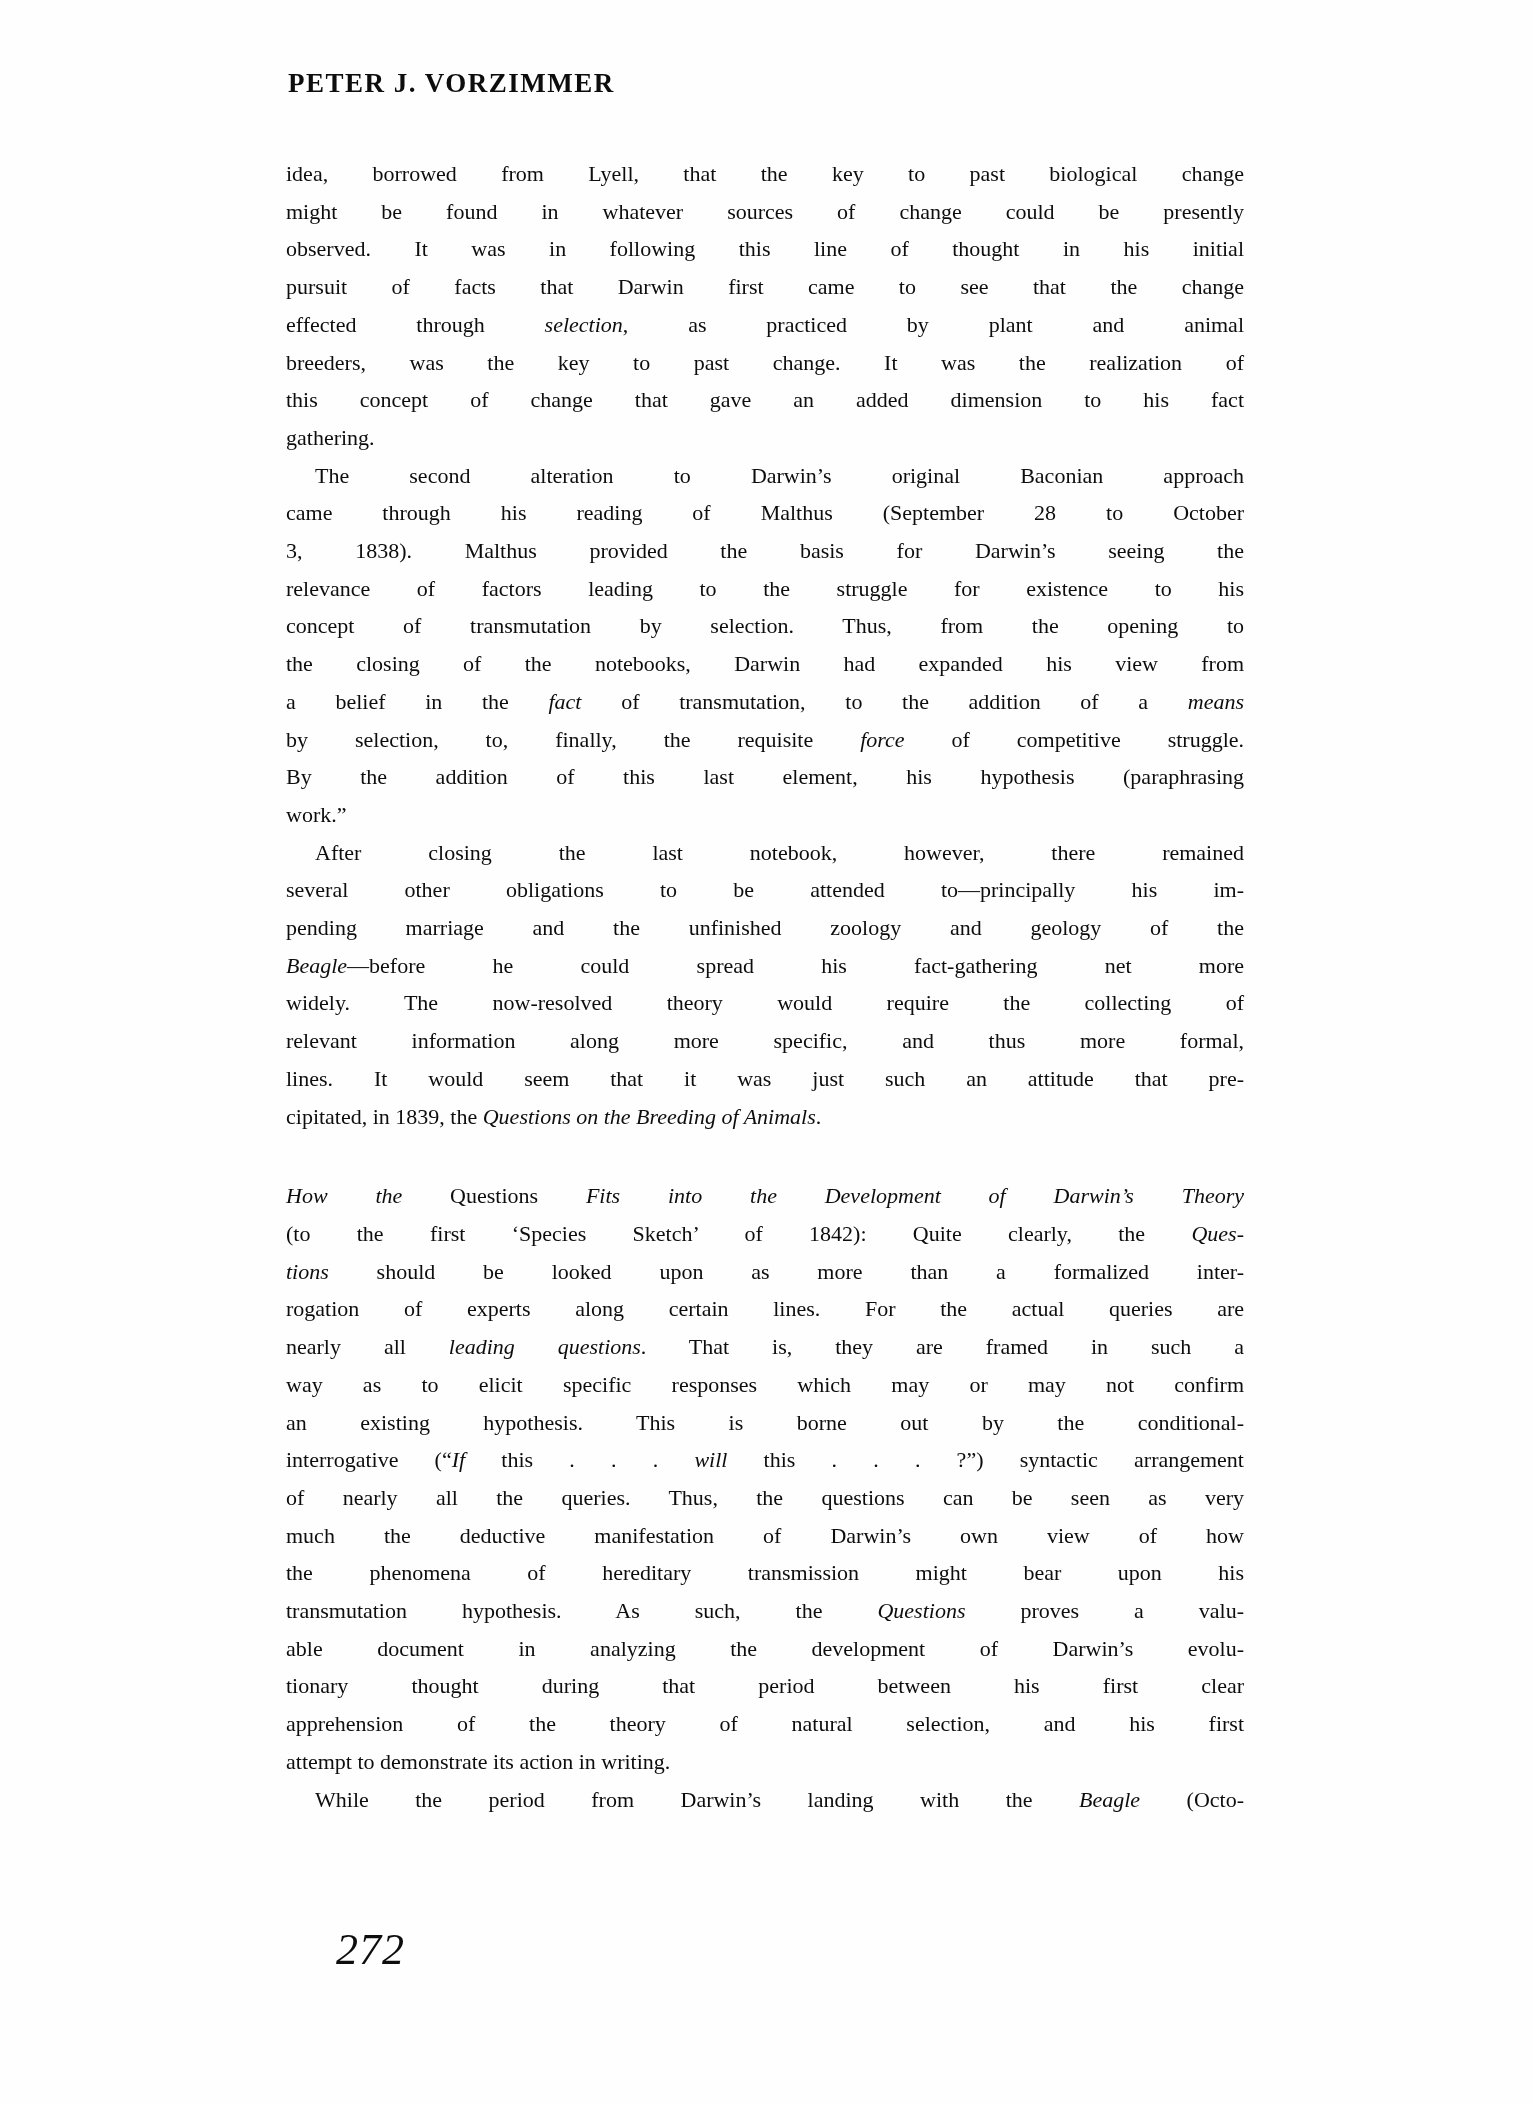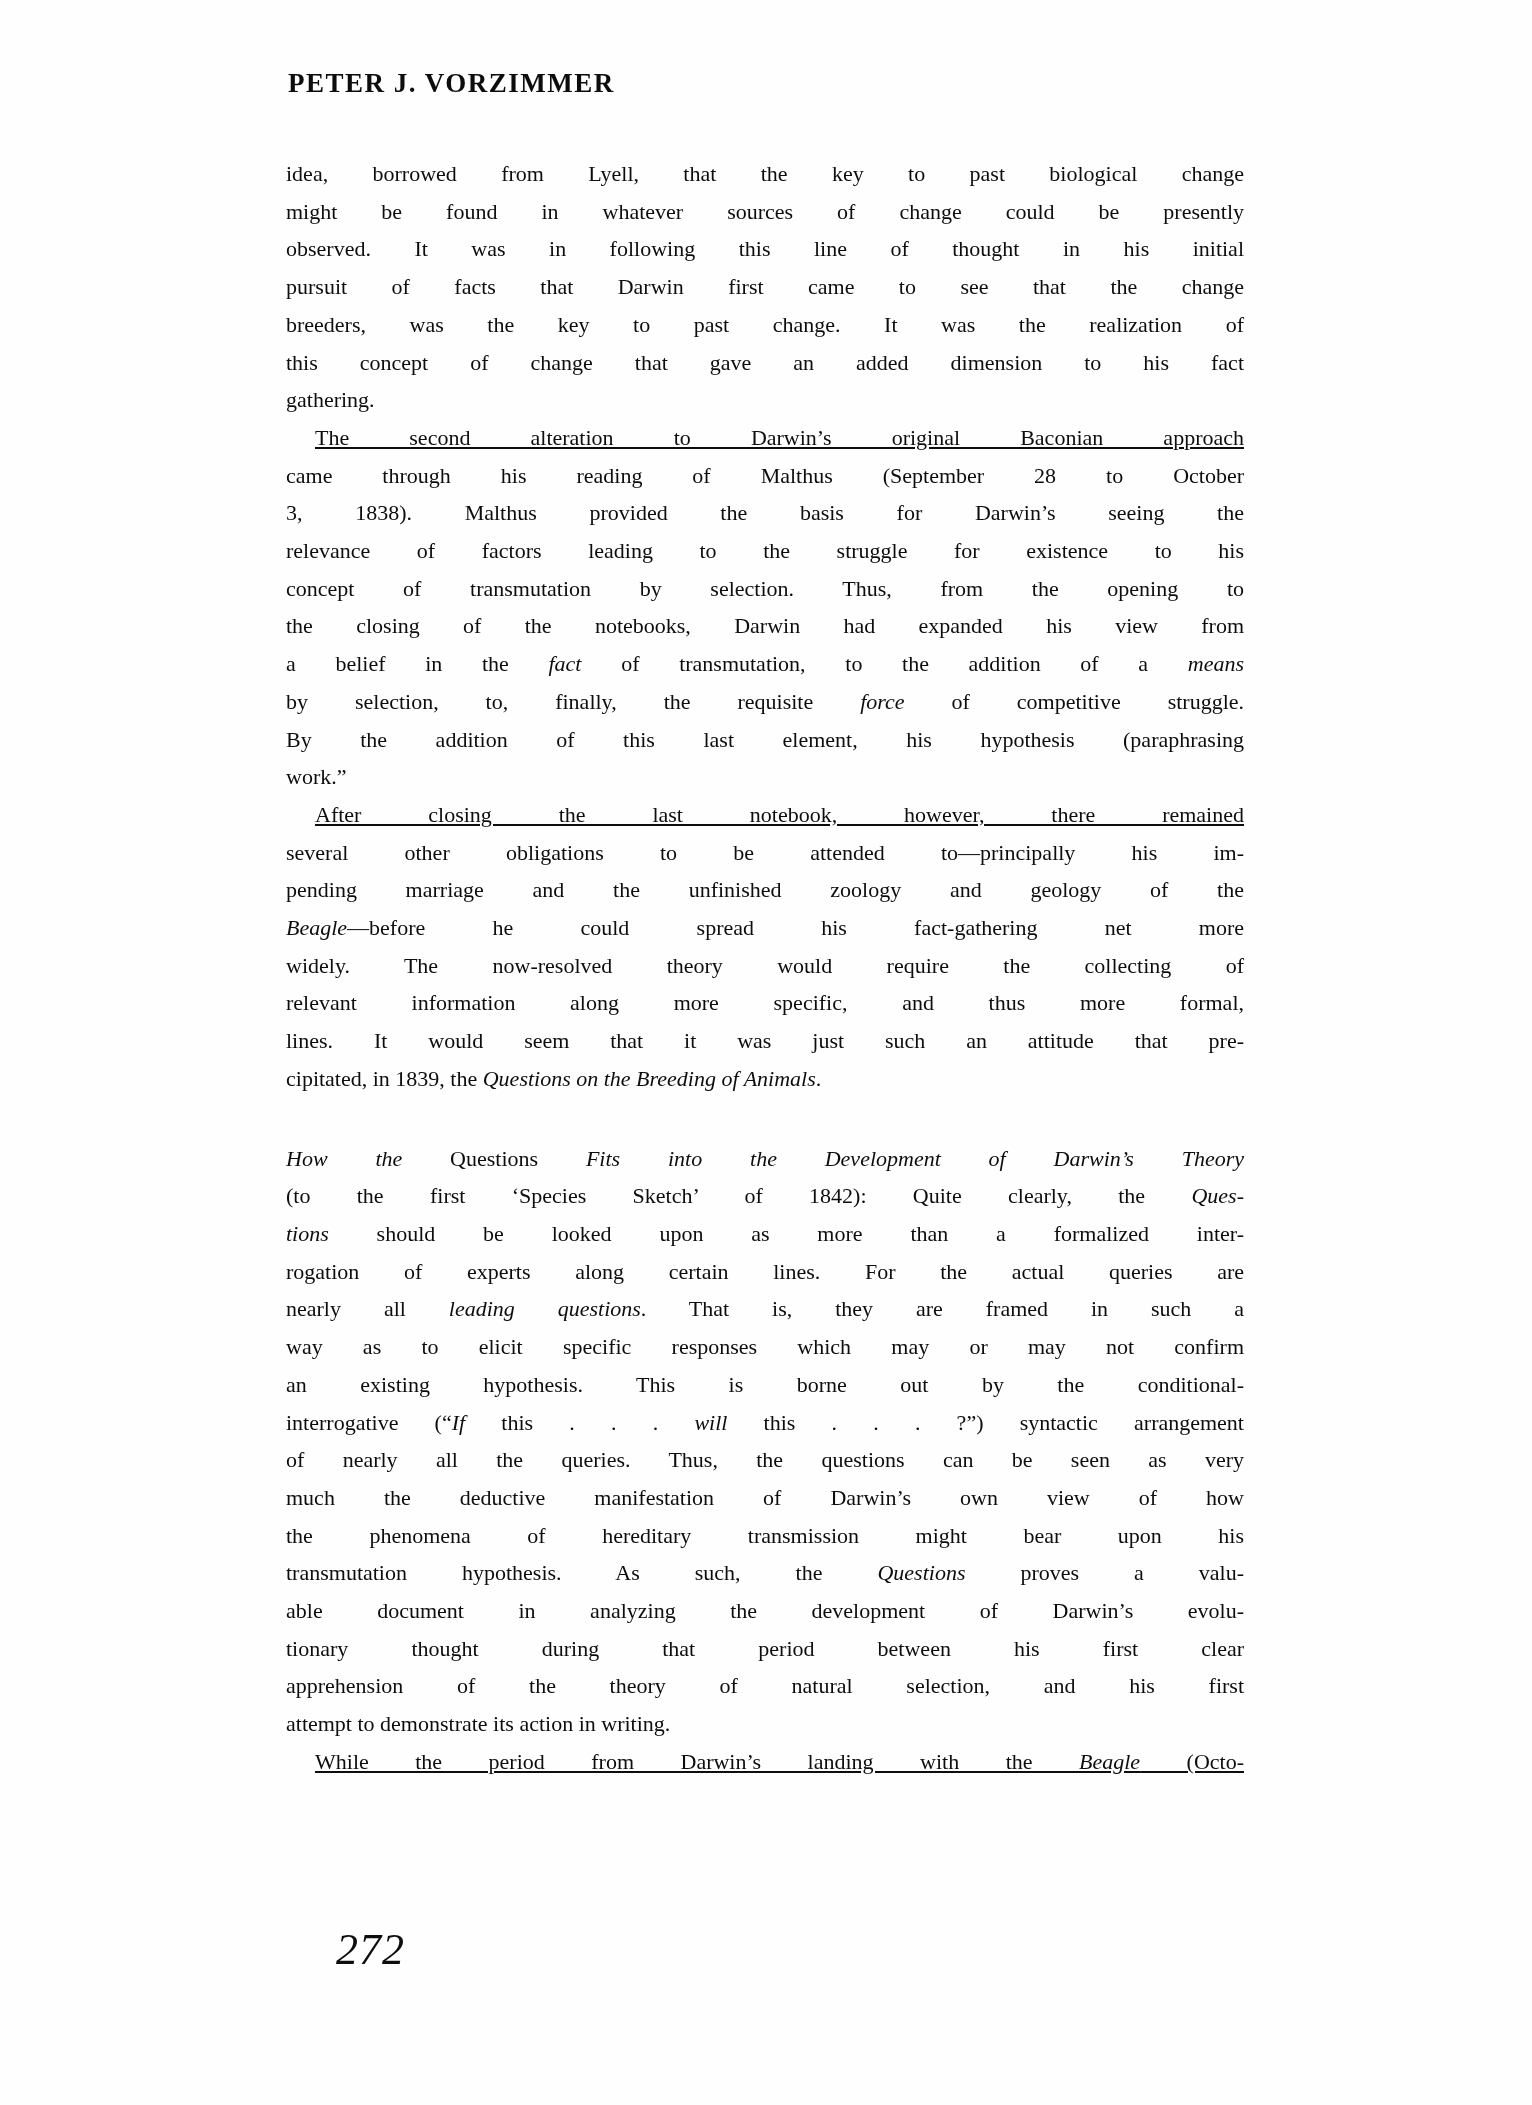--- a/index.html
+++ b/index.html
@@ -32,21 +32,21 @@
   .para{margin:0;}
   .para.gap-before{margin-top:42px;}
   .line{
     text-align:justify;
     text-align-last:justify;
   }
   .line.lastline{
     text-align:right;
     text-align-last:left;
   }
-  .para.indent .line:first-child{text-indent:29px;text-decoration:underline;}
+  .para.indent .line:first-child{text-indent:29px;}
   .it{font-style:italic;}
   .folio{
     position:absolute;
     left:336px;
     top:1924px;
     font-size:44px;
     letter-spacing:1px;
     font-style:italic;
   }
 </style>
@@ -55,20 +55,21 @@
 
 <div class="page">
   <div class="running-header">PETER J. VORZIMMER</div>
 
   <div class="body-text">
       <div class="para">
         <div class="line"><span>idea, borrowed from Lyell, that the key to past biological change</span></div>
         <div class="line"><span>might be found in whatever sources of change could be presently</span></div>
         <div class="line"><span>observed. It was in following this line of thought in his initial</span></div>
         <div class="line"><span>pursuit of facts that Darwin first came to see that the change</span></div>
+        <div class="line"><span>effected through </span><span class="it">selection</span><span>, as practiced by plant and animal</span></div>
         <div class="line"><span>breeders, was the key to past change. It was the realization of</span></div>
         <div class="line"><span>this concept of change that gave an added dimension to his fact</span></div>
         <div class="line lastline"><span>gathering.</span></div>
       </div>
       <div class="para indent">
         <div class="line"><span>The second alteration to Darwin’s original Baconian approach</span></div>
         <div class="line"><span>came through his reading of Malthus (September 28 to October</span></div>
         <div class="line"><span>3, 1838). Malthus provided the basis for Darwin’s seeing the</span></div>
         <div class="line"><span>relevance of factors leading to the struggle for existence to his</span></div>
         <div class="line"><span>concept of transmutation by selection. Thus, from the opening to</span></div>

